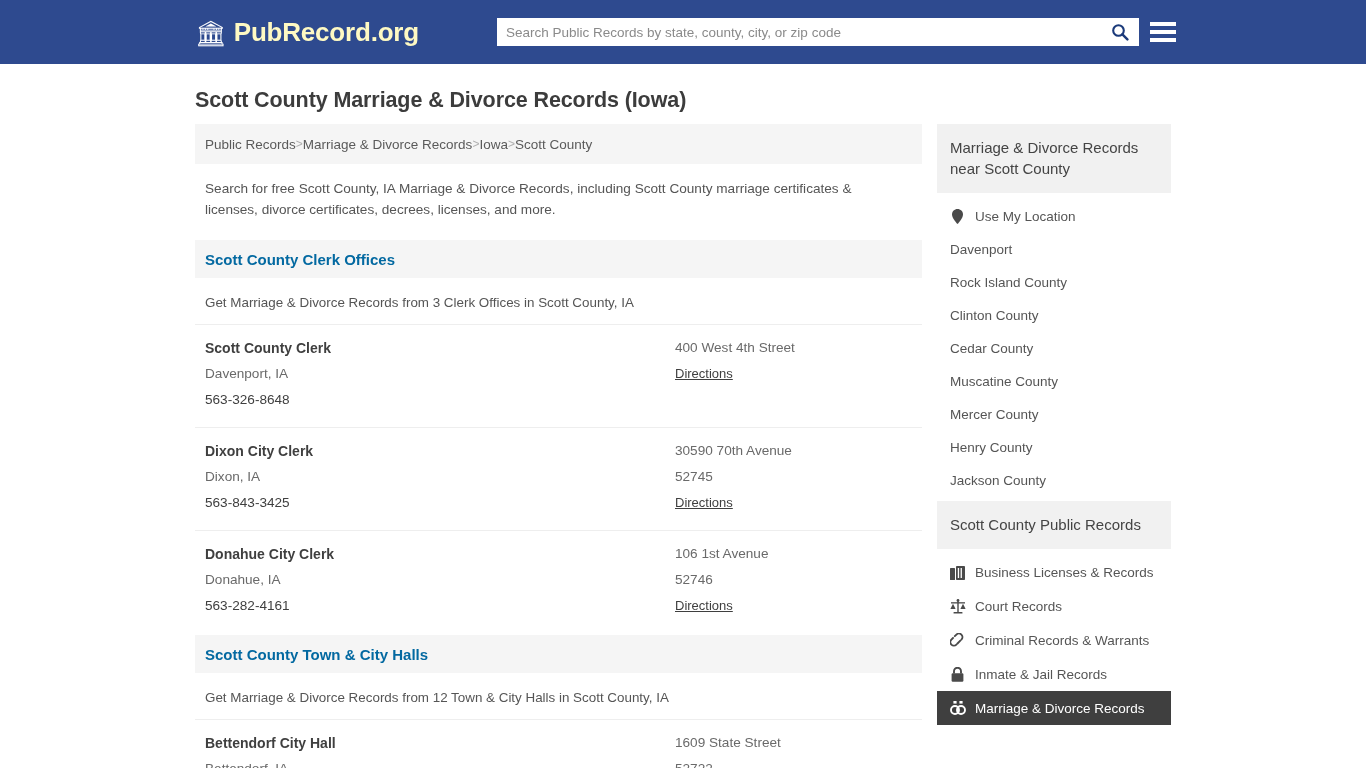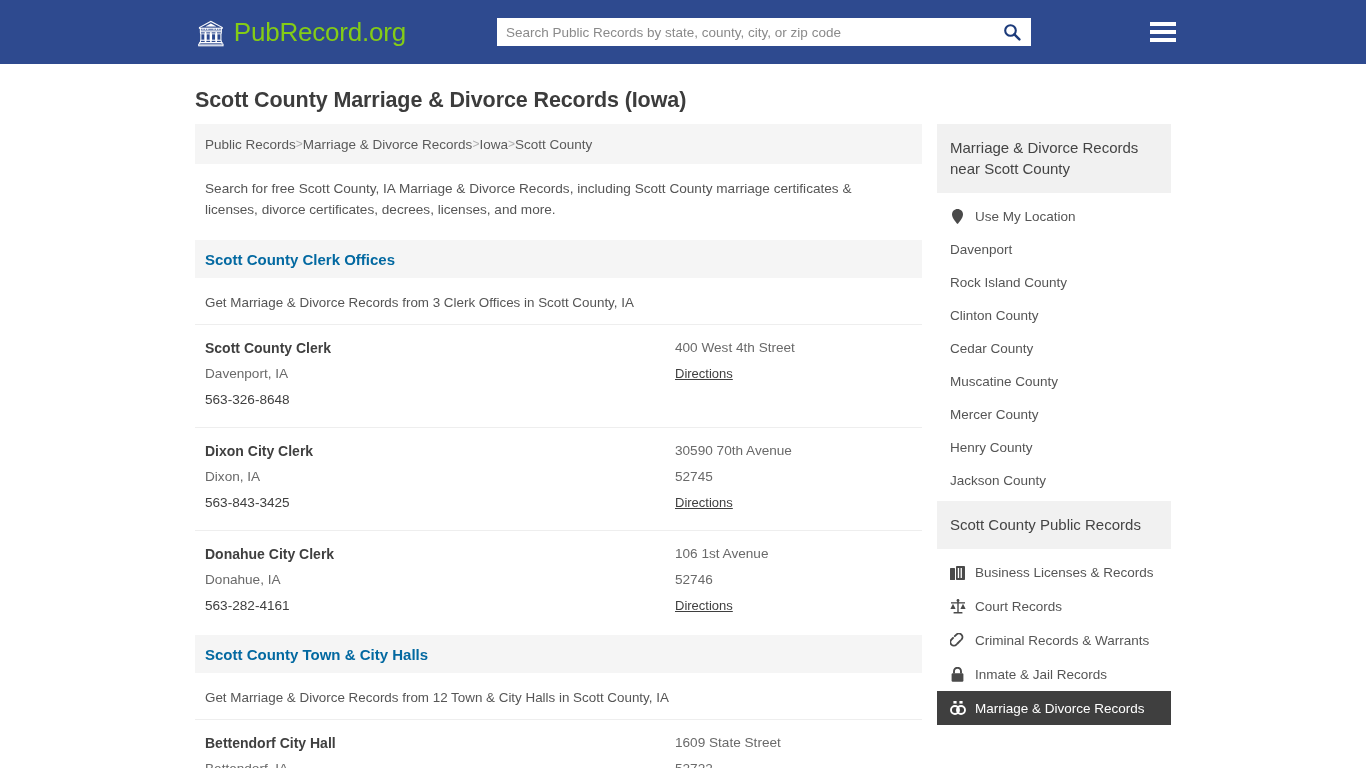--- a/index.html
+++ b/index.html
@@ -30,31 +30,31 @@
   }
   .brand-icon {
     color: #ffffff;
     font-size: 25px;
     line-height: 1;
     display: inline-block;
     position: relative;
     top: 1px;
   }
   .brand-text {
-    color: #84cc16;
+    color: #fef9c3;
     font-size: 26px;
-    font-weight: normal;
+    font-weight: bold;
     letter-spacing: -0.2px;
     white-space: nowrap;
   }
   .search-wrap {
     position: absolute;
     left: 497px;
     top: 18px;
-    width: 534px;
+    width: 642px;
     height: 28px;
     background: #ffffff;
     display: flex;
   }
   .search-input {
     flex: 1;
     height: 100%;
     border: none;
     outline: none;
     padding: 0 9px;

